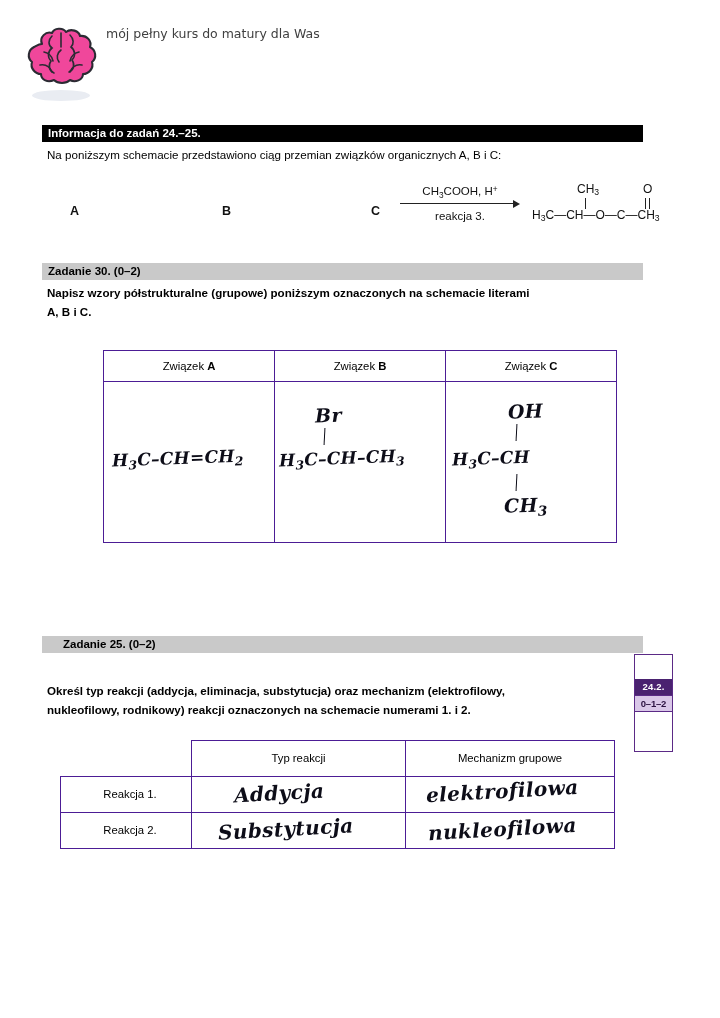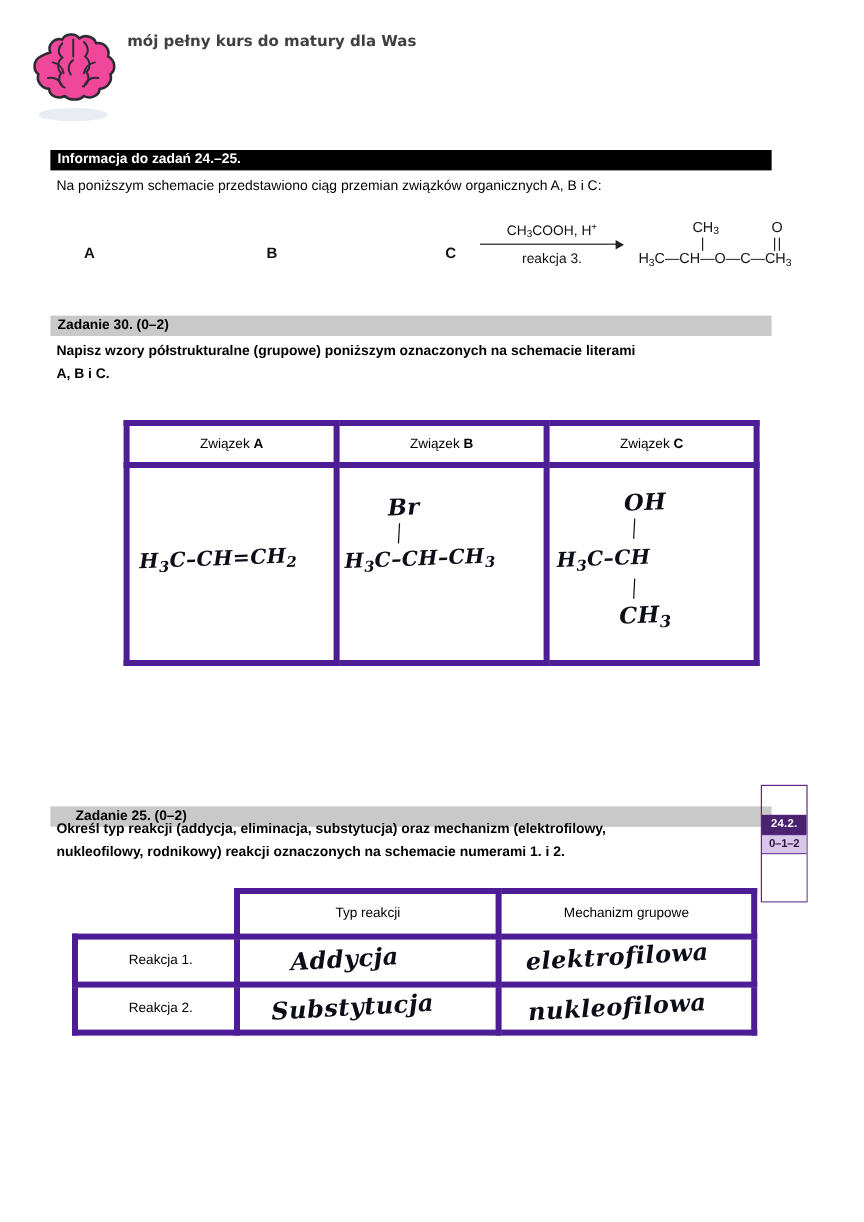--- a/index.html
+++ b/index.html
@@ -51,21 +51,21 @@
     font-size: 27px;
     font-weight: 700;
     letter-spacing: 0.5px;
     color: #3b3b3b;
     line-height: 34px;
     white-space: nowrap;
   }
   .brand-tagline {
     font-family: "DejaVu Sans", sans-serif;
     font-size: 12.5px;
-    font-weight: 700;
+    font-weight: 400;
     color: #404040;
     line-height: 17px;
     margin-top: 3px;
     white-space: nowrap;
   }
 
   
   .banner {
     position: absolute;
     left: 42px;
@@ -174,21 +174,21 @@
   .bond-dbl-b { position:absolute; width:0; border-left:1.2px solid #222; }
 
   
   table.ans {
     position: absolute;
     border-collapse: collapse;
     font-size: 11.3px;
     color: #000;
   }
   table.ans td, table.ans th {
-    border: 5px solid #4c1d95;
+    border: 1px solid #4c1d95;
     padding: 0;
     font-weight: 400;
     text-align: center;
     vertical-align: middle;
   }
   .hdr-cell {
     height: 30px;
     font-size: 11.3px;
   }
   .hdr-cell b { font-weight: 700; }
@@ -359,21 +359,21 @@
       <div class="hand hw-formula" style="left:62px; top:18px; font-size:19px;">OH</div>
       <div class="hw-bond-v" style="left:70px; top:42px; height:17px;"></div>
       <div class="hand hw-formula" style="left:6px; top:66px;">H<span class="hw-sub">3</span>C–CH</div>
       <div class="hw-bond-v" style="left:70px; top:92px; height:17px;"></div>
       <div class="hand hw-formula" style="left:58px; top:112px; font-size:19px;">CH<span class="hw-sub">3</span></div>
     </td>
   </tr>
 </tbody>
   </table>
 
-<div class="banner banner-grey" style="top:672px;padding-left:21px;">Zadanie 25. (0–2)</div>
+<div class="banner banner-grey" style="top:636px;padding-left:21px;">Zadanie 25. (0–2)</div>
 <div class="para para-bold" style="top:681px; width:580px;">Określ typ reakcji (addycja, eliminacja, substytucja) oraz mechanizm (elektrofilowy,</div>
 <div class="para para-bold" style="top:700px; width:580px;">nukleofilowy, rodnikowy) reakcji oznaczonych na schemacie numerami 1. i 2.</div>
 
 <div class="score-box">
   <div class="score-top">24.2.</div>
   <div class="score-mid">0–1–2</div>
   <div class="score-blank"></div>
 </div>
 
 <table class="ans" id="table25">

